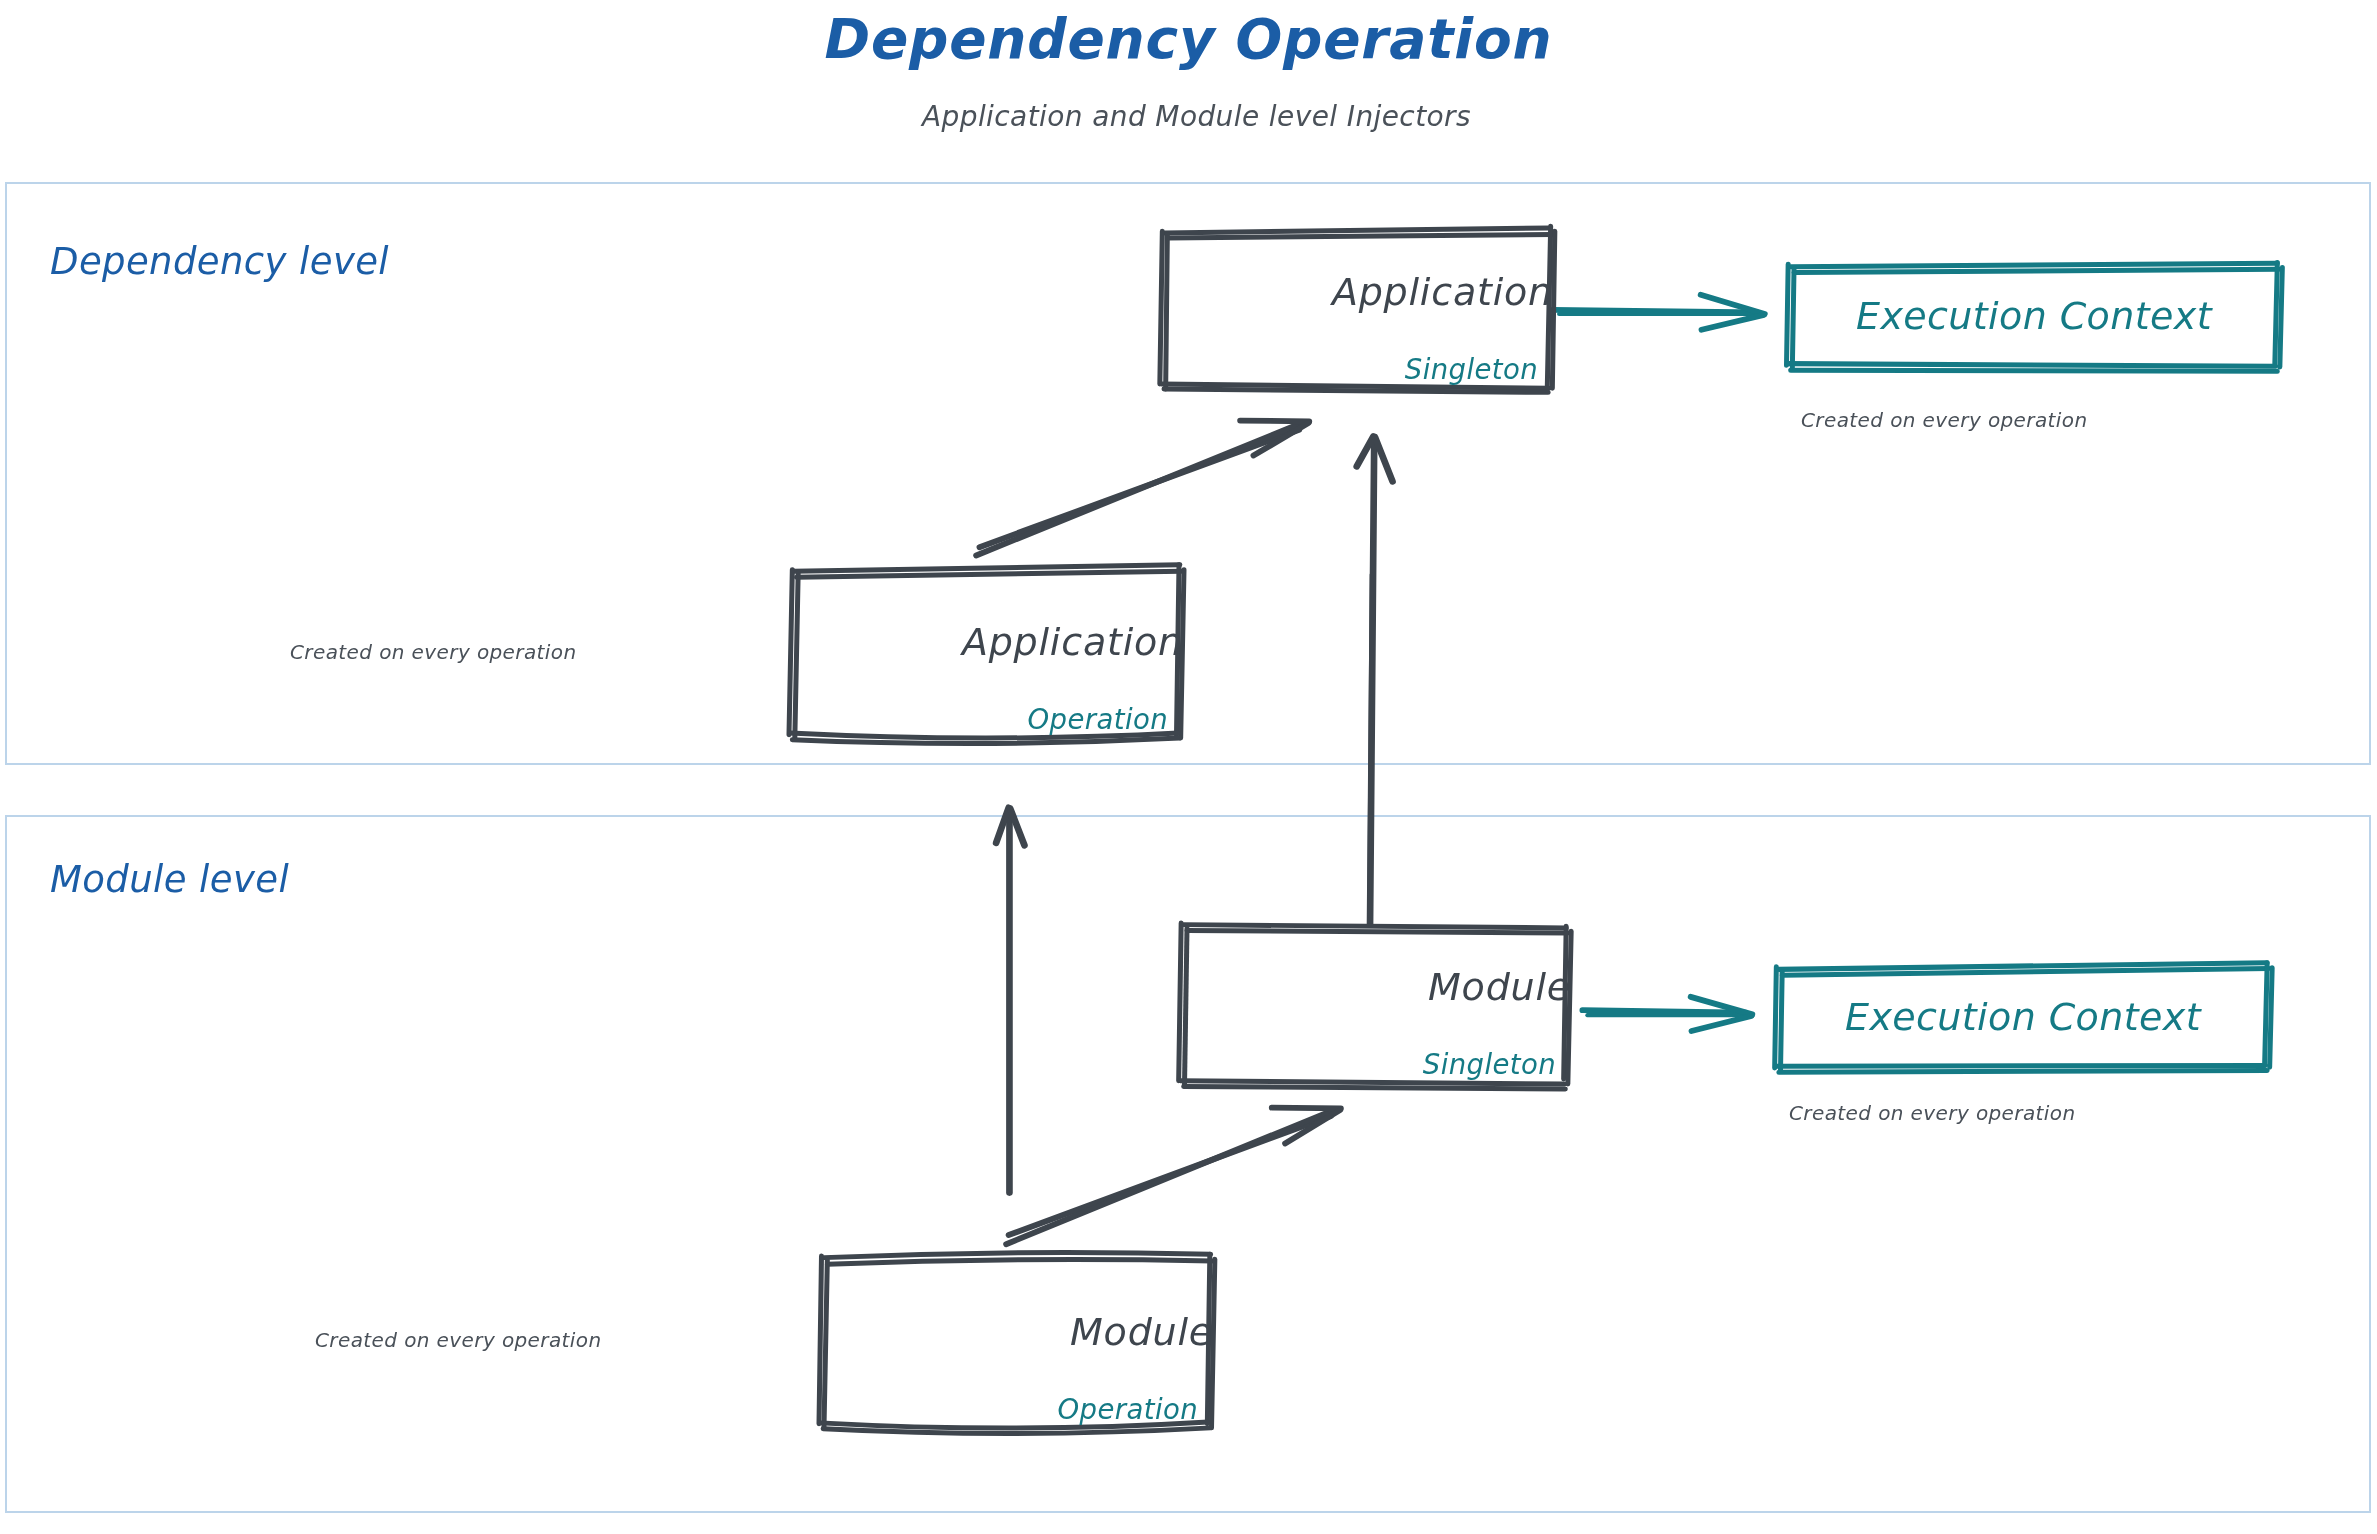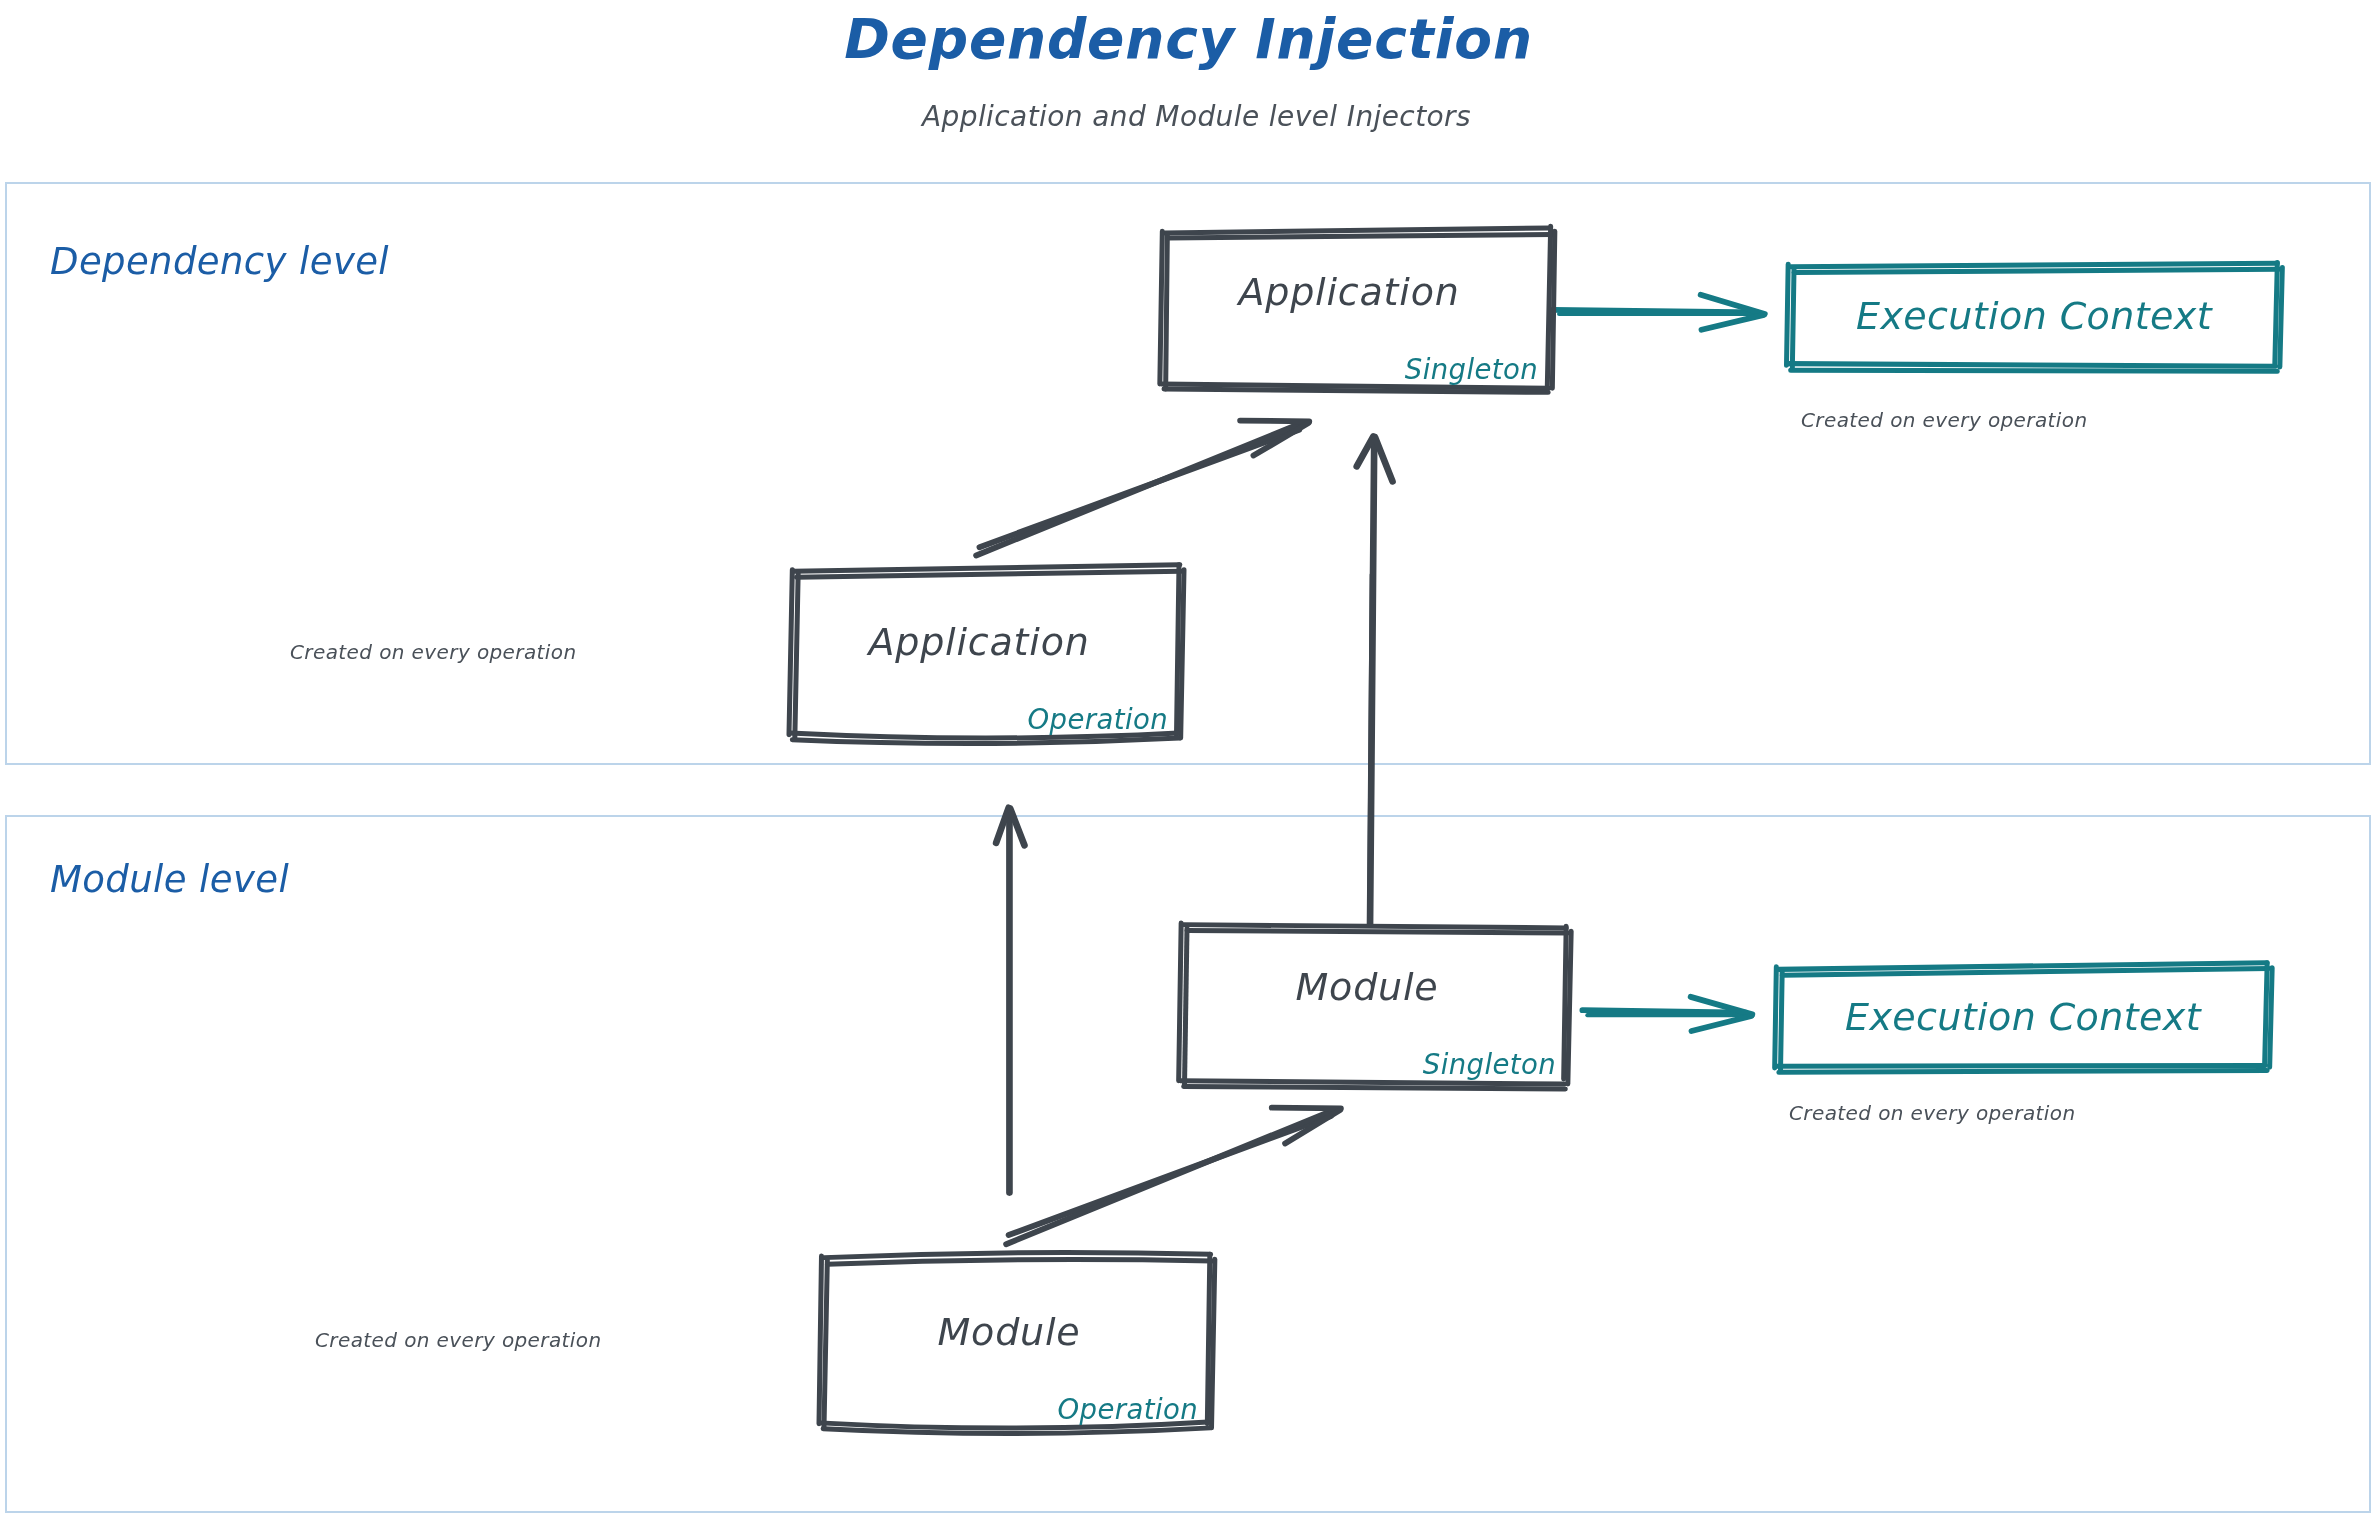--- a/index.html
+++ b/index.html
@@ -81,22 +81,22 @@
     position: absolute;
     inset: -11.7px;
     width: calc(100% + 23px);
     height: calc(100% + 23px);
     overflow: visible;
     pointer-events: none;
   }
   .node .node-title {
     position: absolute;
     left: 0;
-    right: 16px;
-    text-align: center;
+    right: 0;
+    text-align: right;
     color: #3e454d;
     font-family: "DejaVu Sans", sans-serif;
     font-size: 38px;
     font-style: italic;
     letter-spacing: 0.8px;
     white-space: nowrap;
   }
   .node .node-tag {
     position: absolute;
     right: 15px;
@@ -177,21 +177,21 @@
     width: 2377px;
     height: 1534px;
     pointer-events: none;
   }
 </style>
 </head>
 <body>
 
 <div id="root">
 
-  <div class="title">Dependency Injection</div>
+  <div class="title">Dependency Operation</div>
   <div class="subtitle">Application and Module level Injectors</div>
 
   <div class="level-box" id="app-level"></div>
   <div class="level-label" id="app-level-label">Dependency level</div>
 
   <div class="level-box" id="mod-level"></div>
   <div class="level-label" id="mod-level-label">Module level</div>
 
   <svg id="arrows" viewBox="0 0 2854 1842" xmlns="http://www.w3.org/2000/svg">
     <g fill="none" stroke-linecap="round" stroke-linejoin="round">

